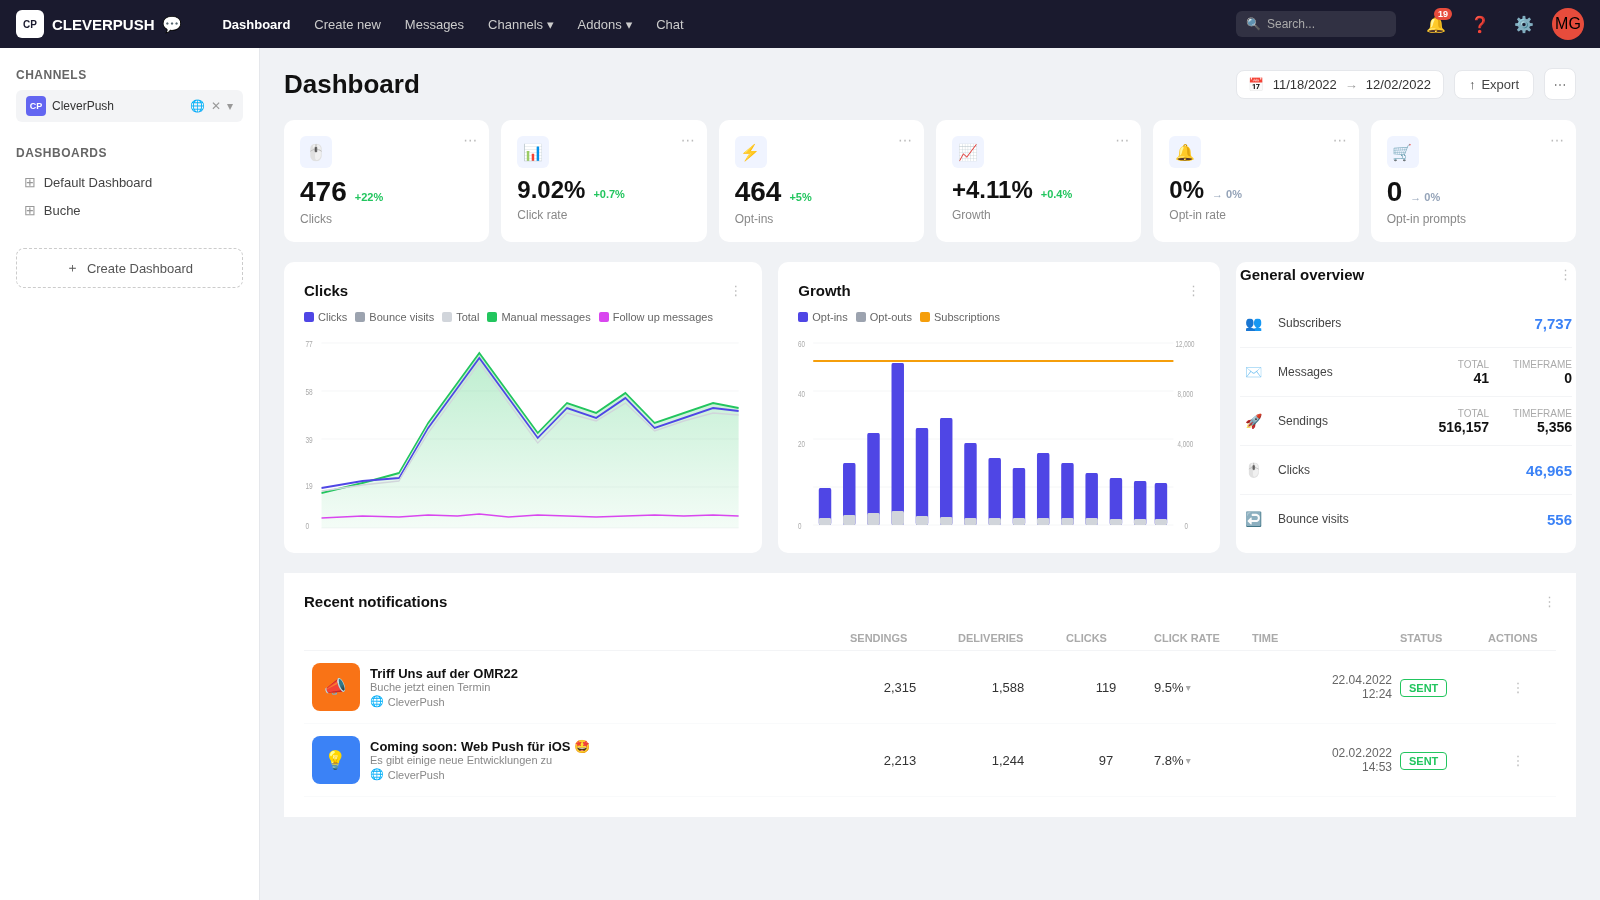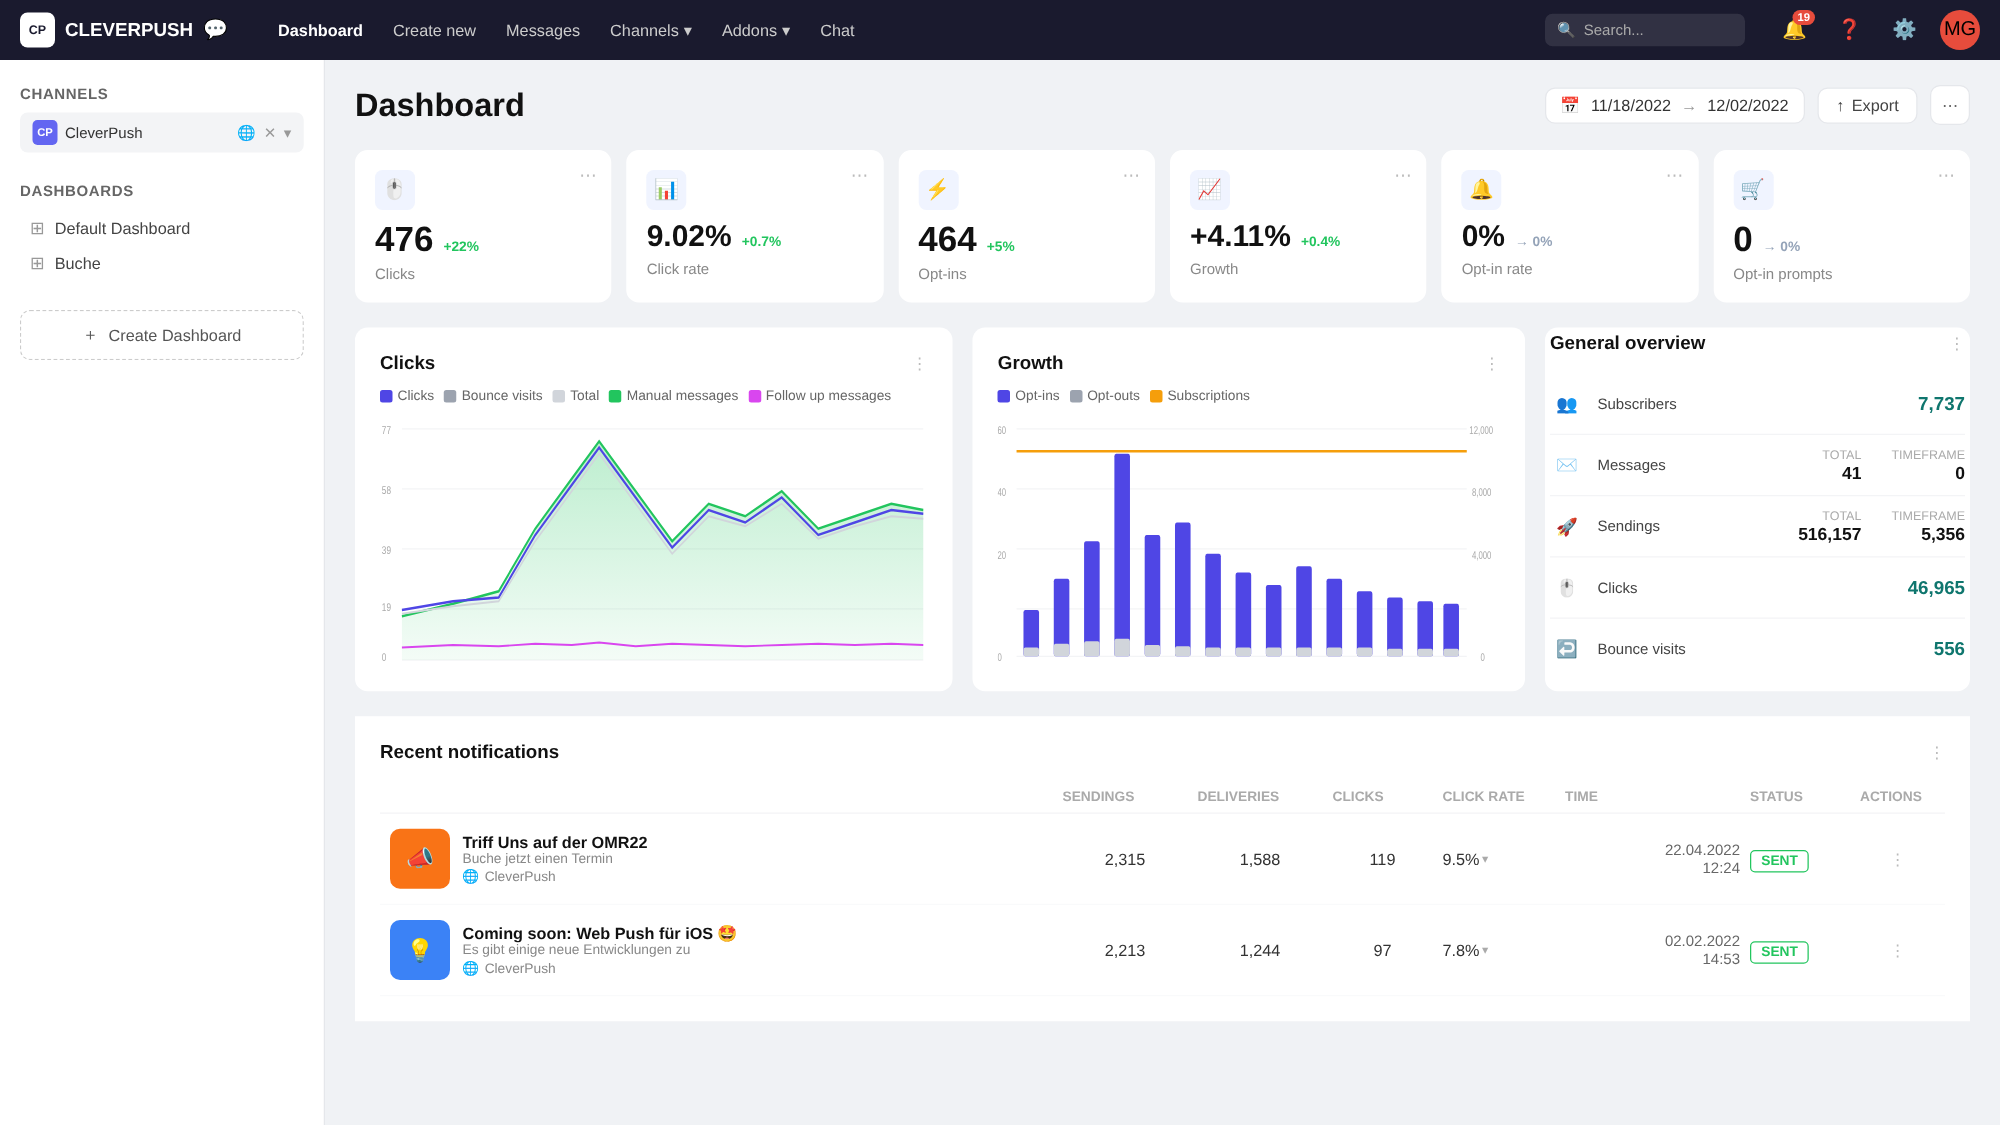--- a/index.html
+++ b/index.html
@@ -76,21 +76,21 @@
 
     
     .overview-card { background: #fff; border-radius: 10px; padding: 4px; min-width: 340px; flex: 0 0 340px; }
     .overview-header { display: flex; align-items: center; justify-content: space-between; margin-bottom: 16px; }
     .overview-title { font-size: 15px; font-weight: 600; color: #111; }
     .overview-row { display: flex; align-items: center; padding: 10px 0; border-bottom: 1px solid #f3f4f6; }
     .overview-row:last-child { border-bottom: none; }
     .overview-icon { width: 28px; height: 28px; display: flex; align-items: center; justify-content: center; color: #6366f1; font-size: 14px; margin-right: 10px; }
     .overview-label { flex: 1; font-size: 12px; color: #444; }
     .overview-vals { display: flex; gap: 24px; align-items: flex-end; }
-    .overview-val-main { font-size: 15px; font-weight: 700; color: #0f766e; text-align: left; }
+    .overview-val-main { font-size: 15px; font-weight: 700; color: #3b82f6; text-align: left; }
     .overview-val-sub-block { display: flex; flex-direction: column; align-items: flex-end; }
     .overview-sub-label { font-size: 10px; color: #aaa; text-transform: uppercase; }
     .overview-sub-val { font-size: 14px; font-weight: 600; color: #111; }
 
     
     .notif-section { background: #fff; border-radius: 0; padding: 20px; }
     .notif-header { display: flex; align-items: center; justify-content: space-between; margin-bottom: 16px; }
     .notif-title { font-size: 15px; font-weight: 600; color: #111; }
     .notif-table-header { display: grid; grid-template-columns: 1fr 100px 100px 80px 90px 140px 80px 60px; gap: 8px; padding: 6px 8px; font-size: 11px; font-weight: 600; color: #aaa; text-transform: uppercase; border-bottom: 1px solid #f3f4f6; }
     .notif-row { display: grid; grid-template-columns: 1fr 100px 100px 80px 90px 140px 80px 60px; gap: 8px; padding: 12px 8px; border-bottom: 1px solid #f9fafb; align-items: center; }

